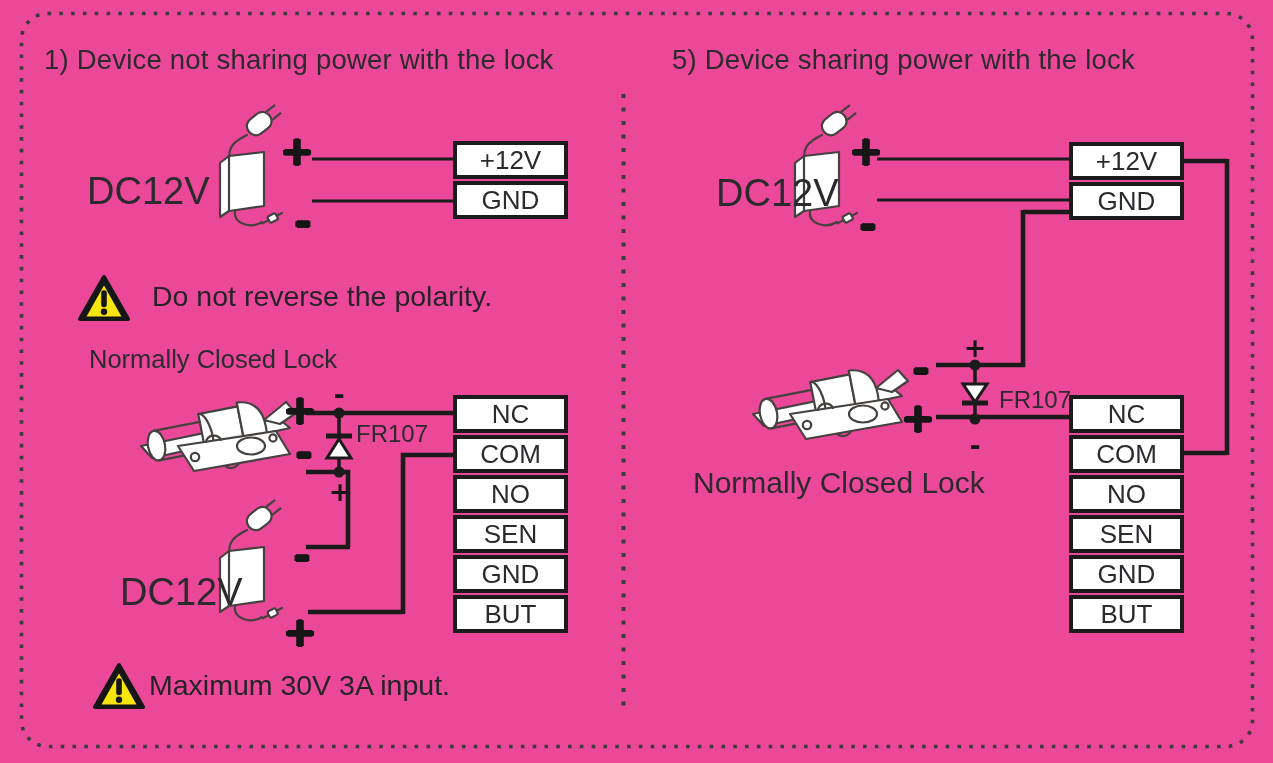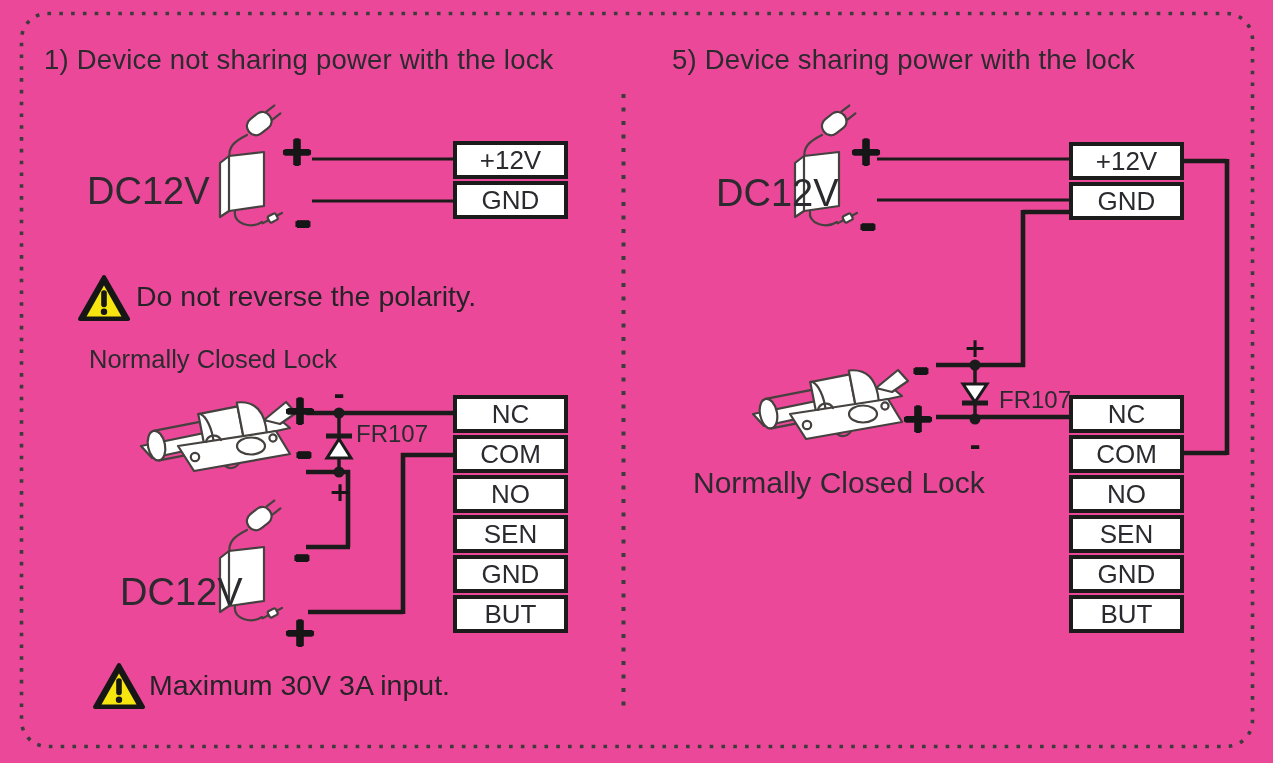--- a/index.html
+++ b/index.html
@@ -131,21 +131,21 @@
     <use href="#sym-lock" xlink:href="#sym-lock" x="750" y="348" width="160" height="100"></use>
     <use href="#sym-warn" xlink:href="#sym-warn" x="78" y="274" width="52" height="48"></use>
     <use href="#sym-warn" xlink:href="#sym-warn" x="93" y="662" width="52" height="48"></use>
   </svg>
 
   <div class="txt title" style="left:44px;top:45px;">1) Device not sharing power with the lock</div>
   <div class="txt psu-label" style="left:87px;top:171px;">DC12V</div>
   <span class="mark mark-b" style="left:297px;top:151px;">+</span>
   <span class="mark mark-b" style="left:303px;top:222px;">-</span>
 
-  <div class="txt warn-text" style="left:136px;top:281px;">Do not reverse the polarity.</div>
+  <div class="txt warn-text" style="left:152px;top:281px;">Do not reverse the polarity.</div>
   <div class="txt caption-sm" style="left:89px;top:345px;">Normally Closed Lock</div>
 
   <span class="mark mark-b" style="left:300px;top:410px;">+</span>
   <span class="mark mark-s" style="left:339px;top:394px;">-</span>
   <span class="mark mark-b" style="left:304px;top:453px;">-</span>
   <span class="mark mark-s" style="left:340px;top:491px;">+</span>
   <div class="txt diode-label" style="left:356px;top:421px;">FR107</div>
 
   <div class="txt psu-label" style="left:120px;top:572px;">DC12V</div>
   <span class="mark mark-b" style="left:302px;top:556px;">-</span>

